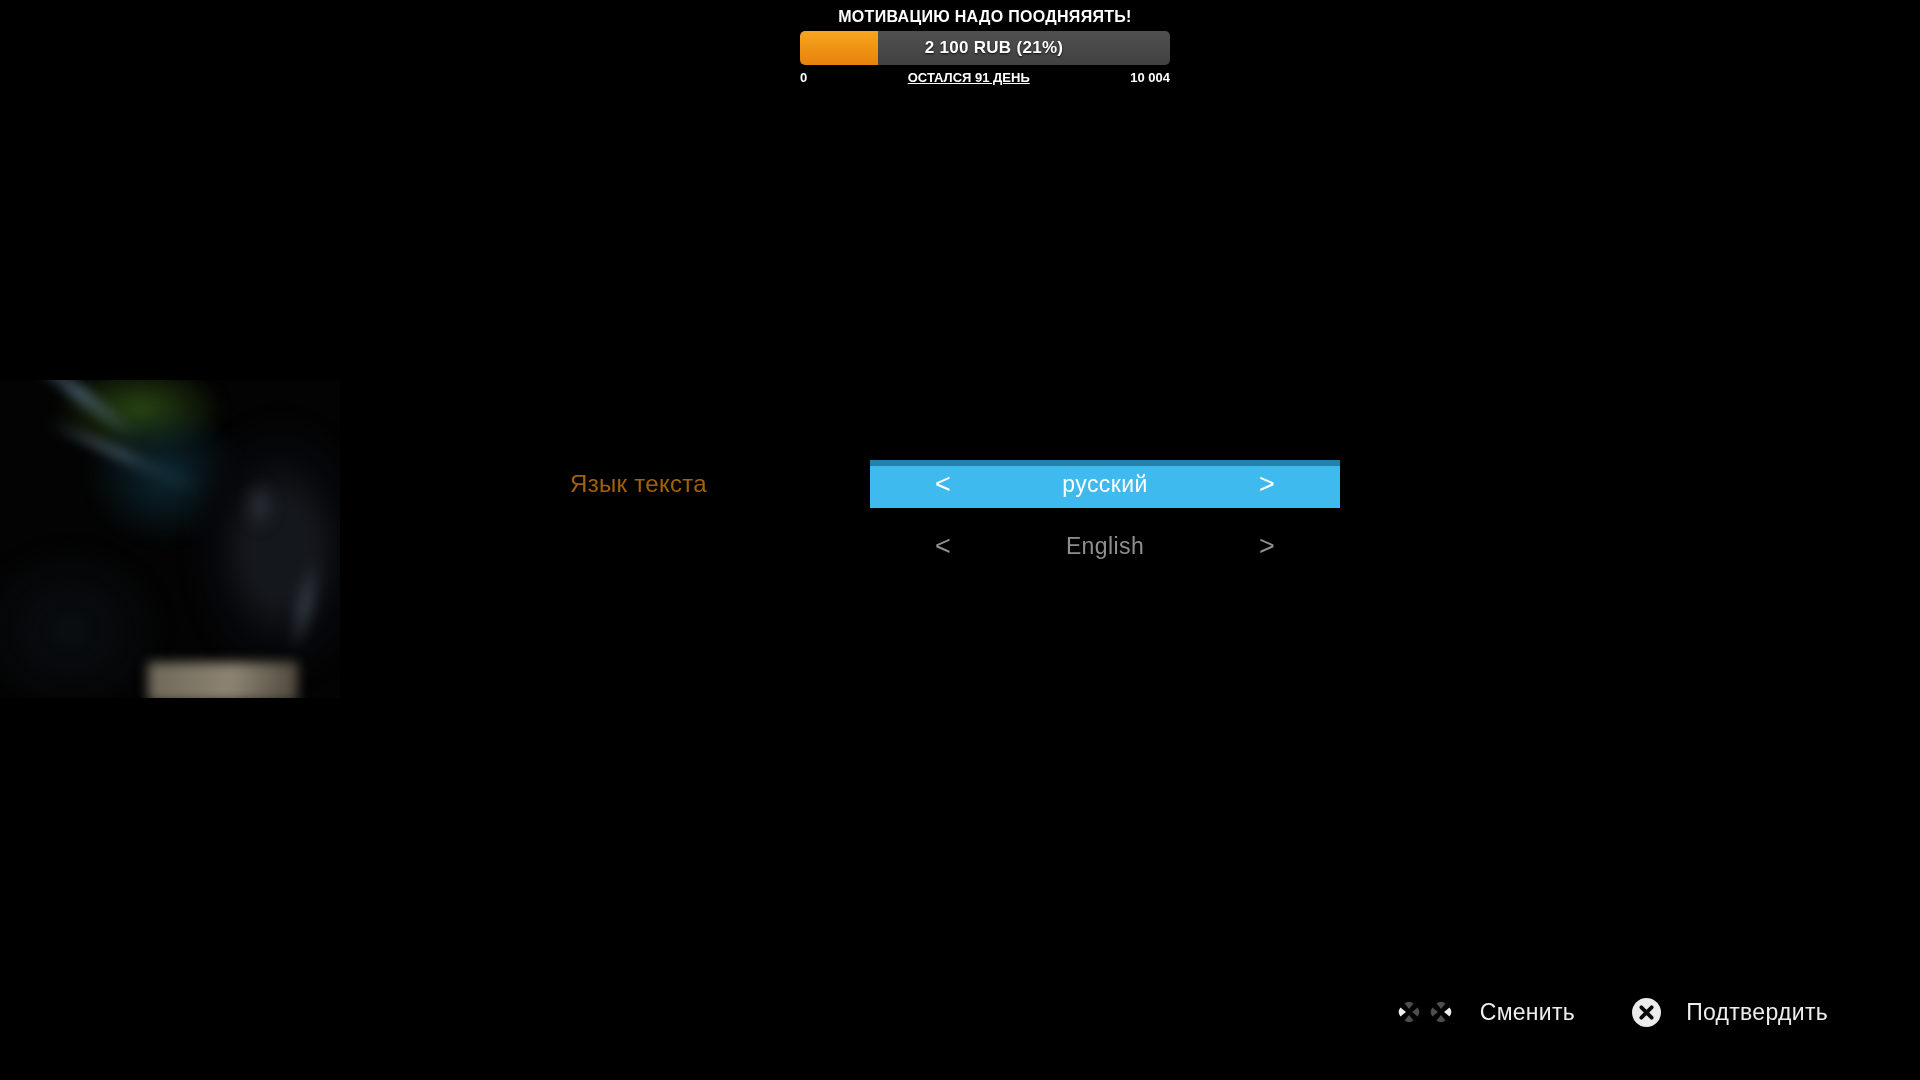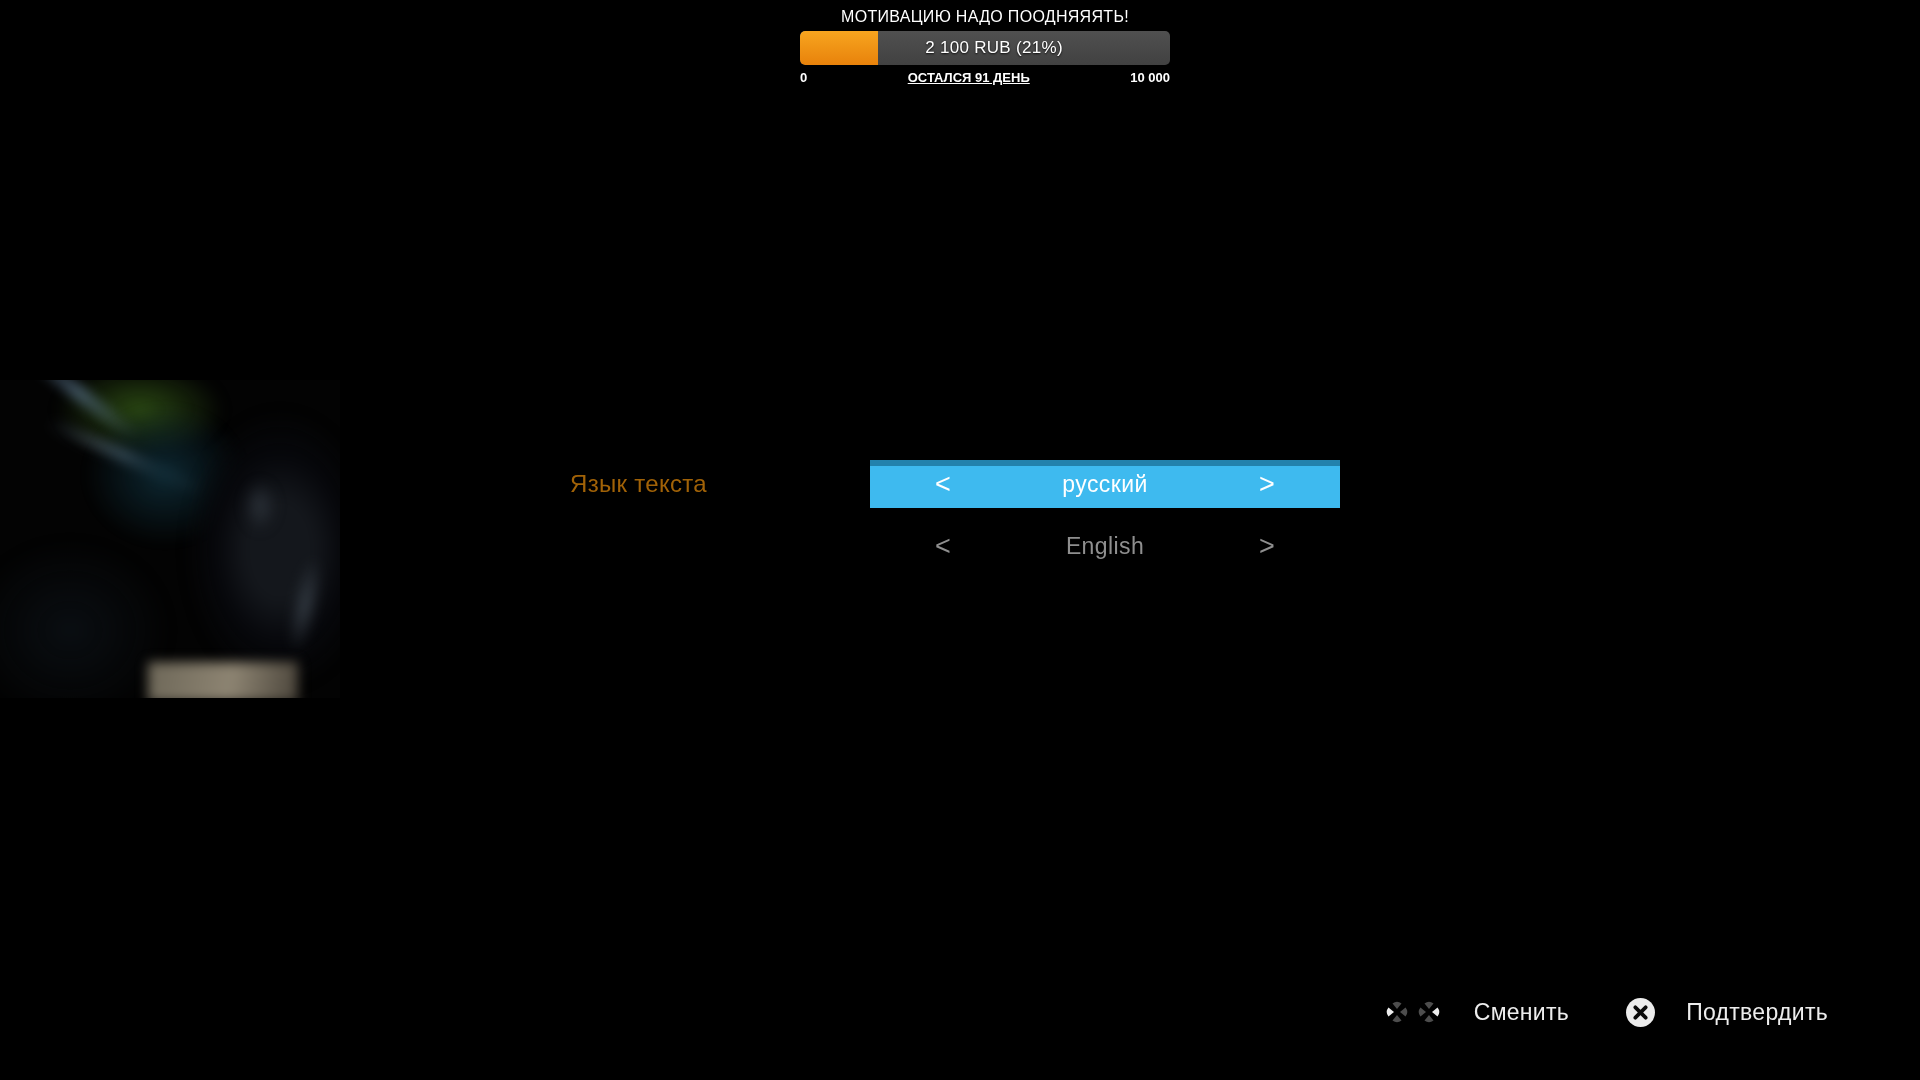--- a/index.html
+++ b/index.html
@@ -8,39 +8,39 @@
   .screen {
     position:relative; width:1920px; height:1080px;
     background:#000; overflow:hidden;
   }
 
   
   .donation {
     position:absolute; left:800px; top:8px; width:370px;
   }
   .donation-title {
-    text-align:center; color:#fff; font-size:16px; font-weight:400;
+    text-align:center; color:#fff; font-size:16px; font-weight:700;
     letter-spacing:.3px; text-transform:uppercase;
     text-shadow:0 1px 2px #000, 0 0 3px #000;
     margin-bottom:5px; white-space:nowrap;
   }
   .donation-bar {
     position:relative; height:34px; border-radius:5px;
     background:linear-gradient(#505050,#414141);
     box-shadow:0 1px 3px rgba(0,0,0,.8);
     overflow:hidden;
   }
   .donation-fill {
     position:absolute; left:0; top:0; bottom:0; border-radius:5px 0 0 5px;
     background:linear-gradient(#f8a51f,#e8820b);
   }
   .donation-amount {
     position:absolute; left:0; right:0; top:0; bottom:0;
     display:flex; align-items:center; justify-content:center;
-    color:#fff; font-size:17px; font-weight:400; letter-spacing:.3px;
+    color:#fff; font-size:17px; font-weight:700; letter-spacing:.3px;
     text-shadow:0 1px 2px rgba(0,0,0,.85);
     padding-left:18px;
   }
   .donation-footer {
     display:flex; justify-content:space-between; align-items:baseline;
     margin-top:5px; color:#fff; font-size:13px; font-weight:800;
     text-shadow:0 1px 2px #000, 0 0 3px #000;
   }
   .donation-footer .mid { text-transform:uppercase;text-decoration:underline; }
 
@@ -102,41 +102,41 @@
   .row-voice .row-label, .row-voice .arrow, .row-voice .value { color:#8f8f8f; }
   .row-text  { top:460px; }
   .row-voice { top:522px; }
 
   
   .hints {
     position:absolute; top:992px; right:92px; height:40px;
     display:flex; align-items:center; gap:56px;
   }
   .hint {
-    display:flex; align-items:center; gap:30px;
+    display:flex; align-items:center; gap:24px;
     color:#ededed; font-size:23px; letter-spacing:.3px; cursor:pointer;
   }
   .hint .icons { display:flex; align-items:center; gap:2px; }
   .hint svg { display:block; }
 </style>
 </head>
 <body>
 
 <div class="screen">
 
   <div class="donation">
     <div class="donation-title">МОТИВАЦИЮ НАДО ПООДНЯЯЯТЬ!</div>
     <div class="donation-bar">
       <div class="donation-fill" style="width:21%"></div>
       <div class="donation-amount">2 100 RUB (21%)</div>
     </div>
     <div class="donation-footer">
       <span>0</span>
       <span class="mid">ОСТАЛСЯ 91 ДЕНЬ</span>
-      <span>10 000</span>
+      <span>10 004</span>
     </div>
   </div>
 
   <div class="webcam">
     <div class="blob b-dark1"></div>
     <div class="blob b-green"></div>
     <div class="blob b-streak1"></div>
     <div class="blob b-streak2"></div>
     <div class="blob b-teal"></div>
     <div class="blob b-face"></div>

